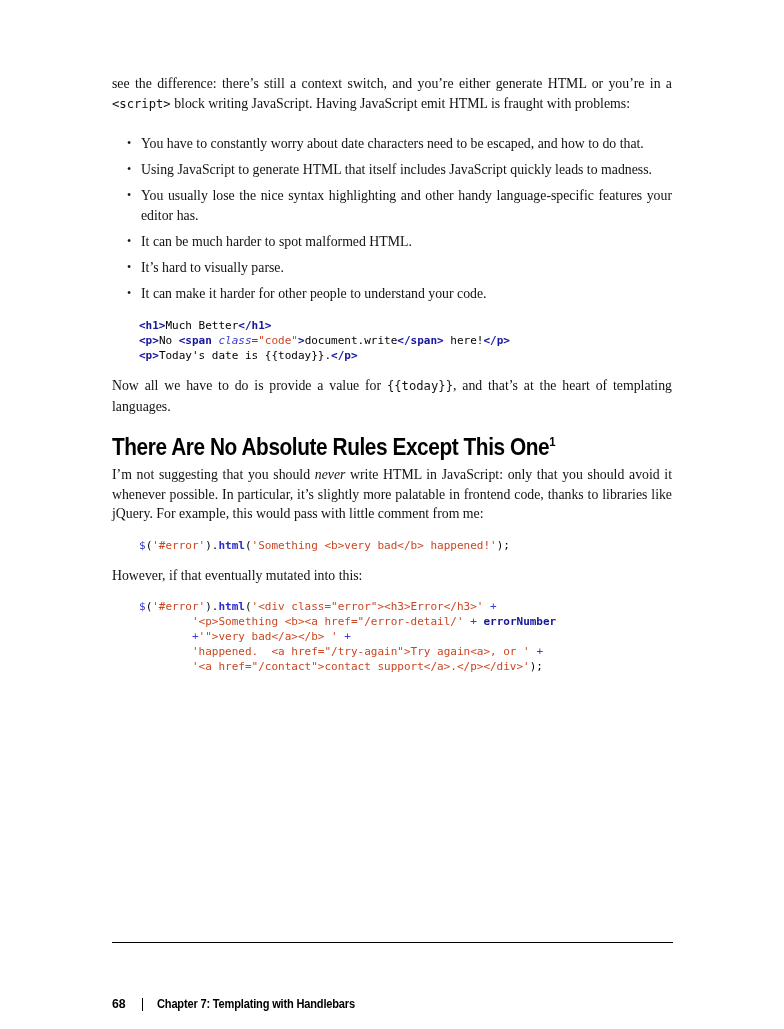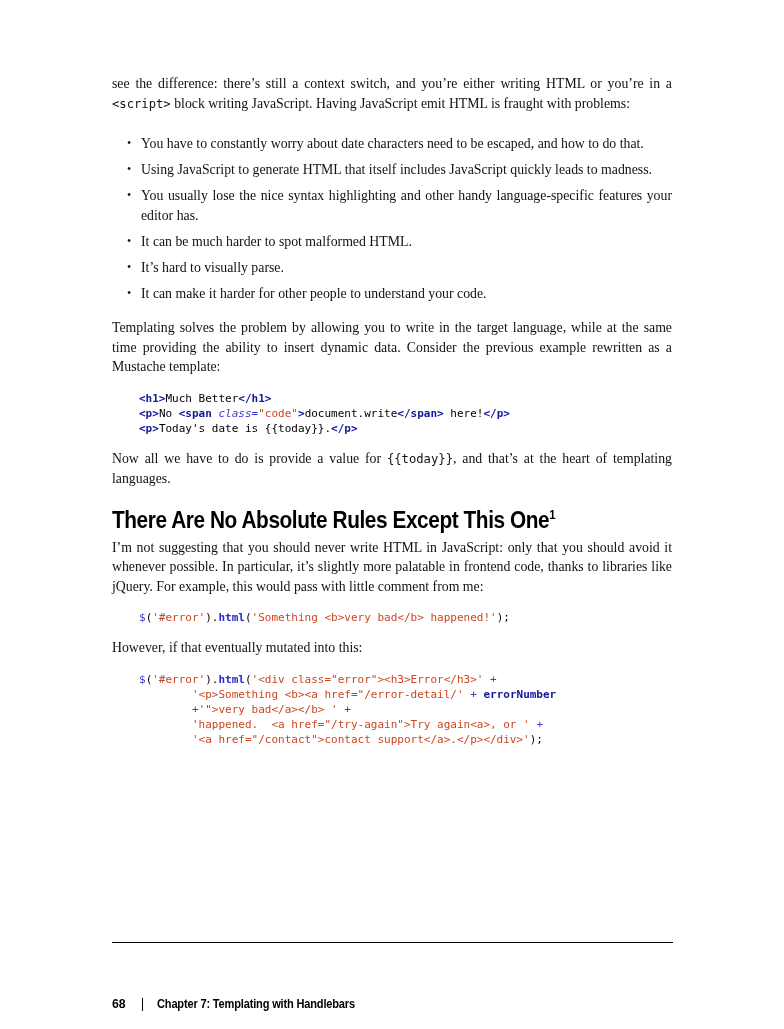--- a/index.html
+++ b/index.html
@@ -5,21 +5,21 @@
   html,body{margin:0;padding:0;}
   body{
     width:784px;height:1029px;background:#ffffff;position:relative;
     font-family:"Liberation Serif", serif;color:#111;
     -webkit-font-smoothing:antialiased;
   }
   .page{position:absolute;inset:0;background:#fff;}
   .content{position:absolute;left:112px;top:74px;width:560px;}
   p.body{font-size:13.8px;line-height:19.5px;text-align:justify;margin:0 0 14px 0;}
   .inline-code{font-family:"DejaVu Sans Mono","Liberation Mono",monospace;font-size:12.2px;}
-  .em{}
+  .em{font-style:italic;}
 
   ul.bullets{list-style:none;margin:20px 0 15px 0;padding:0 0 0 29px;}
   ul.bullets li{position:relative;font-size:13.8px;line-height:19.5px;text-align:justify;margin-bottom:6.5px;}
   ul.bullets li::before{content:"\2022";position:absolute;left:-14px;top:0;font-size:12px;color:#111;}
 
   pre.code{font-family:"DejaVu Sans Mono","Liberation Mono",monospace;font-size:11px;line-height:15px;
     margin:12px 0 13px 27px;white-space:pre;}
   .tok-tag{color:#16169d;font-weight:bold;}
   .tok-attr{color:#3b3bcf;font-style:italic;}
   .tok-str{color:#cb4621;}
@@ -42,32 +42,31 @@
     font-family:"Liberation Sans",sans-serif;font-weight:bold;font-size:12.3px;color:#000;letter-spacing:-0.2px;margin-top:48px;}
   .footer .pipe{width:1.2px;height:13px;background:#000;margin:0 14px 0 17px;}
   .footer .squeeze{display:inline-block;transform:scaleX(0.9);transform-origin:0 50%;white-space:nowrap;}
 </style>
 </head>
 <body>
 
 <div class="page">
   <div class="content">
 
-    <p class="body"><span>see the difference: there’s still a context switch, and you’re either writing HTML or you’re in a </span><span class="inline-code">&lt;script&gt;</span><span> block writing JavaScript. Having JavaScript emit HTML is fraught with problems:</span></p>
+    <p class="body"><span>see the difference: there’s still a context switch, and you’re either generate HTML or you’re in a </span><span class="inline-code">&lt;script&gt;</span><span> block writing JavaScript. Having JavaScript emit HTML is fraught with problems:</span></p>
 
     <ul class="bullets">
       <li>You have to constantly worry about date characters need to be escaped, and how to do that.</li>
       <li>Using JavaScript to generate HTML that itself includes JavaScript quickly leads to madness.</li>
       <li>You usually lose the nice syntax highlighting and other handy language-specific features your editor has.</li>
       <li>It can be much harder to spot malformed HTML.</li>
       <li>It’s hard to visually parse.</li>
       <li>It can make it harder for other people to understand your code.</li>
     </ul>
 
-    <p class="body">Templating solves the problem by allowing you to write in the target language, while at the same time providing the ability to insert dynamic data. Consider the previous example rewritten as a Mustache template:</p>
 
     <pre class="code"><div><span class="tok-tag">&lt;h1&gt;</span><span class="tok-pln">Much Better</span><span class="tok-tag">&lt;/h1&gt;</span></div><div><span class="tok-tag">&lt;p&gt;</span><span class="tok-pln">No </span><span class="tok-tag">&lt;span</span><span class="tok-pln"> </span><span class="tok-attr">class=</span><span class="tok-str">"code"</span><span class="tok-tag">&gt;</span><span class="tok-pln">document.write</span><span class="tok-tag">&lt;/span&gt;</span><span class="tok-pln"> here!</span><span class="tok-tag">&lt;/p&gt;</span></div><div><span class="tok-tag">&lt;p&gt;</span><span class="tok-pln">Today's date is {{today}}.</span><span class="tok-tag">&lt;/p&gt;</span></div></pre>
 
     <p class="body"><span>Now all we have to do is provide a value for </span><span class="inline-code">{{today}}</span><span>, and that’s at the heart of templating languages.</span></p>
 
     <h2 class="section"><span class="squeeze"><span>There Are No Absolute Rules Except This One</span><sup>1</sup></span></h2>
 
     <p class="body"><span>I’m not suggesting that you should </span><span class="em">never</span><span> write HTML in JavaScript: only that you should avoid it whenever possible. In particular, it’s slightly more palatable in frontend code, thanks to libraries like jQuery. For example, this would pass with little comment from me:</span></p>
 
     <pre class="code"><div><span class="tok-op">$</span><span class="tok-pln">(</span><span class="tok-str">'#error'</span><span class="tok-pln">).</span><span class="tok-fn">html</span><span class="tok-pln">(</span><span class="tok-str">'Something &lt;b&gt;very bad&lt;/b&gt; happened!'</span><span class="tok-pln">);</span></div></pre>

